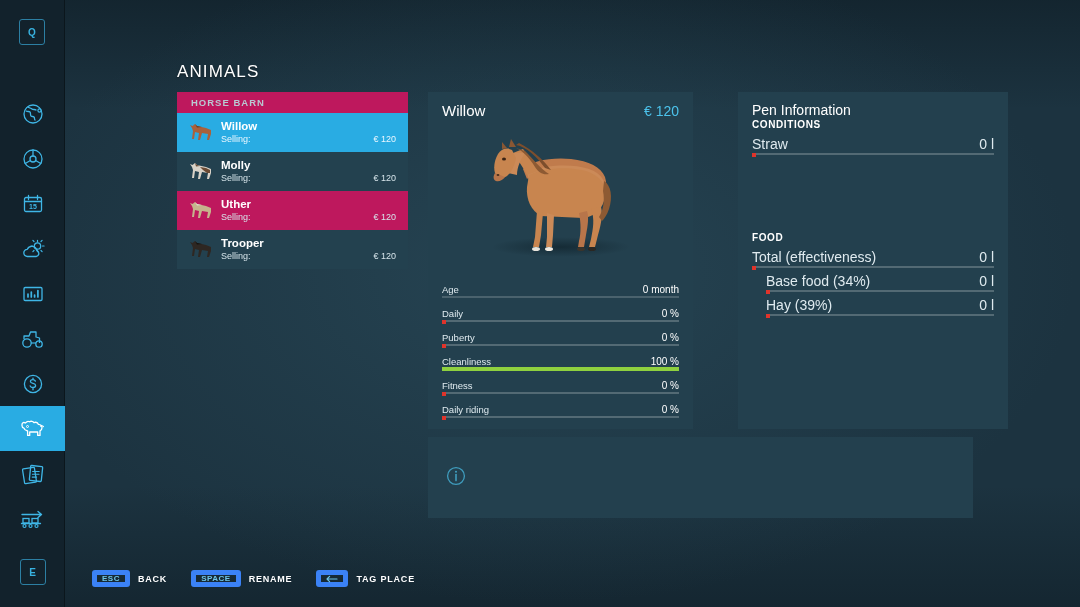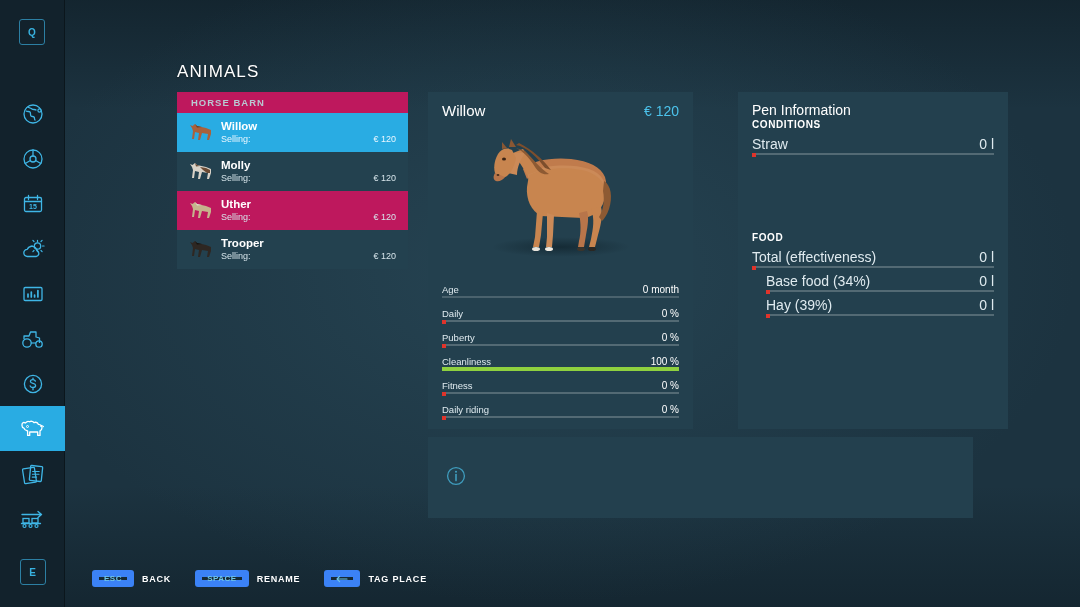--- a/index.html
+++ b/index.html
@@ -172,21 +172,21 @@
   }
 
   
   .hotkeys{
     position:absolute; left:92px; bottom:20px;
     display:flex; align-items:center; gap:0;
   }
   .hk{ display:flex; align-items:center; margin-right:24px; }
   .hk-key{
     min-width:22px; height:17px; padding:0 5px;
-    border:7px solid #3b82f6; border-radius:3px;
+    border:5px solid #3b82f6; border-radius:3px;
     display:flex; align-items:center; justify-content:center;
     font-size:8px; font-weight:bold; letter-spacing:.5px; color:#6fc5e8;
     margin-right:8px;
   }
   .hk-label{
     font-size:9px; font-weight:bold; letter-spacing:.8px; color:#ffffff;
   }
 </style>
 </head>
 <body>

